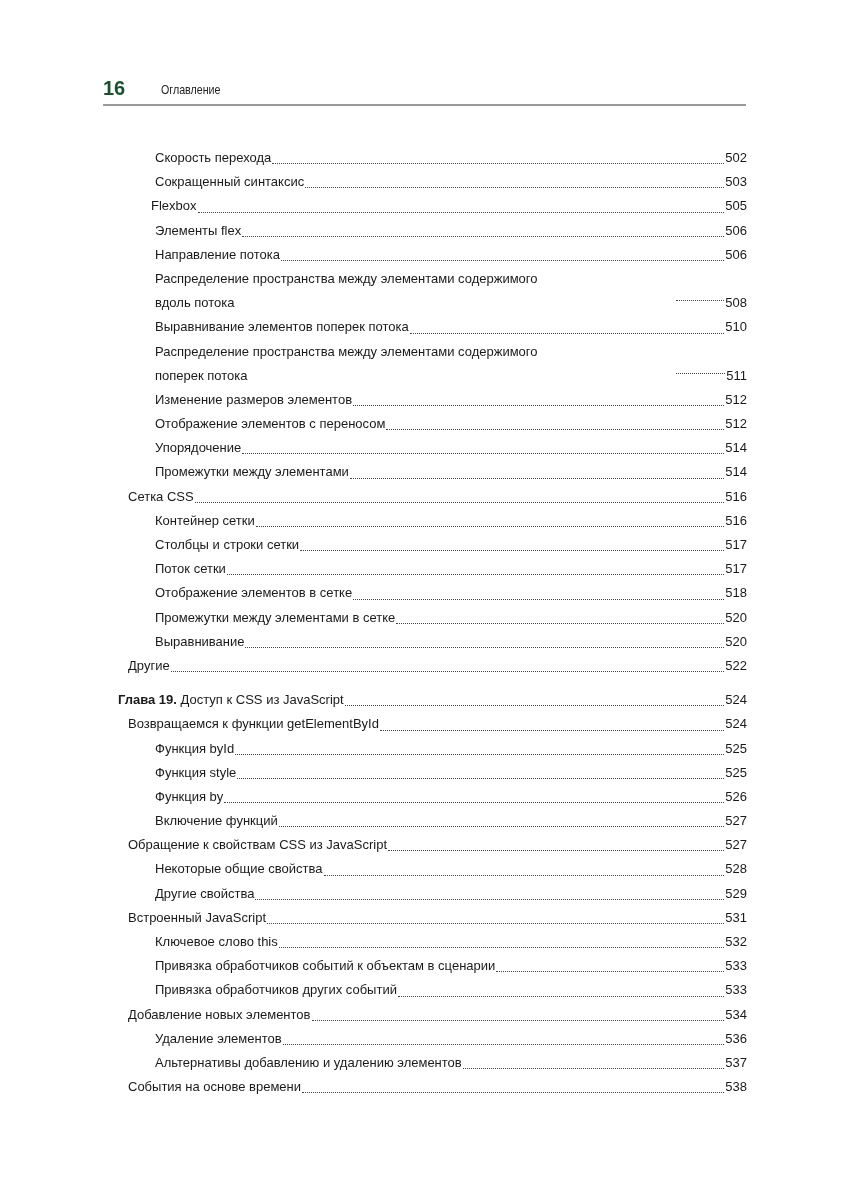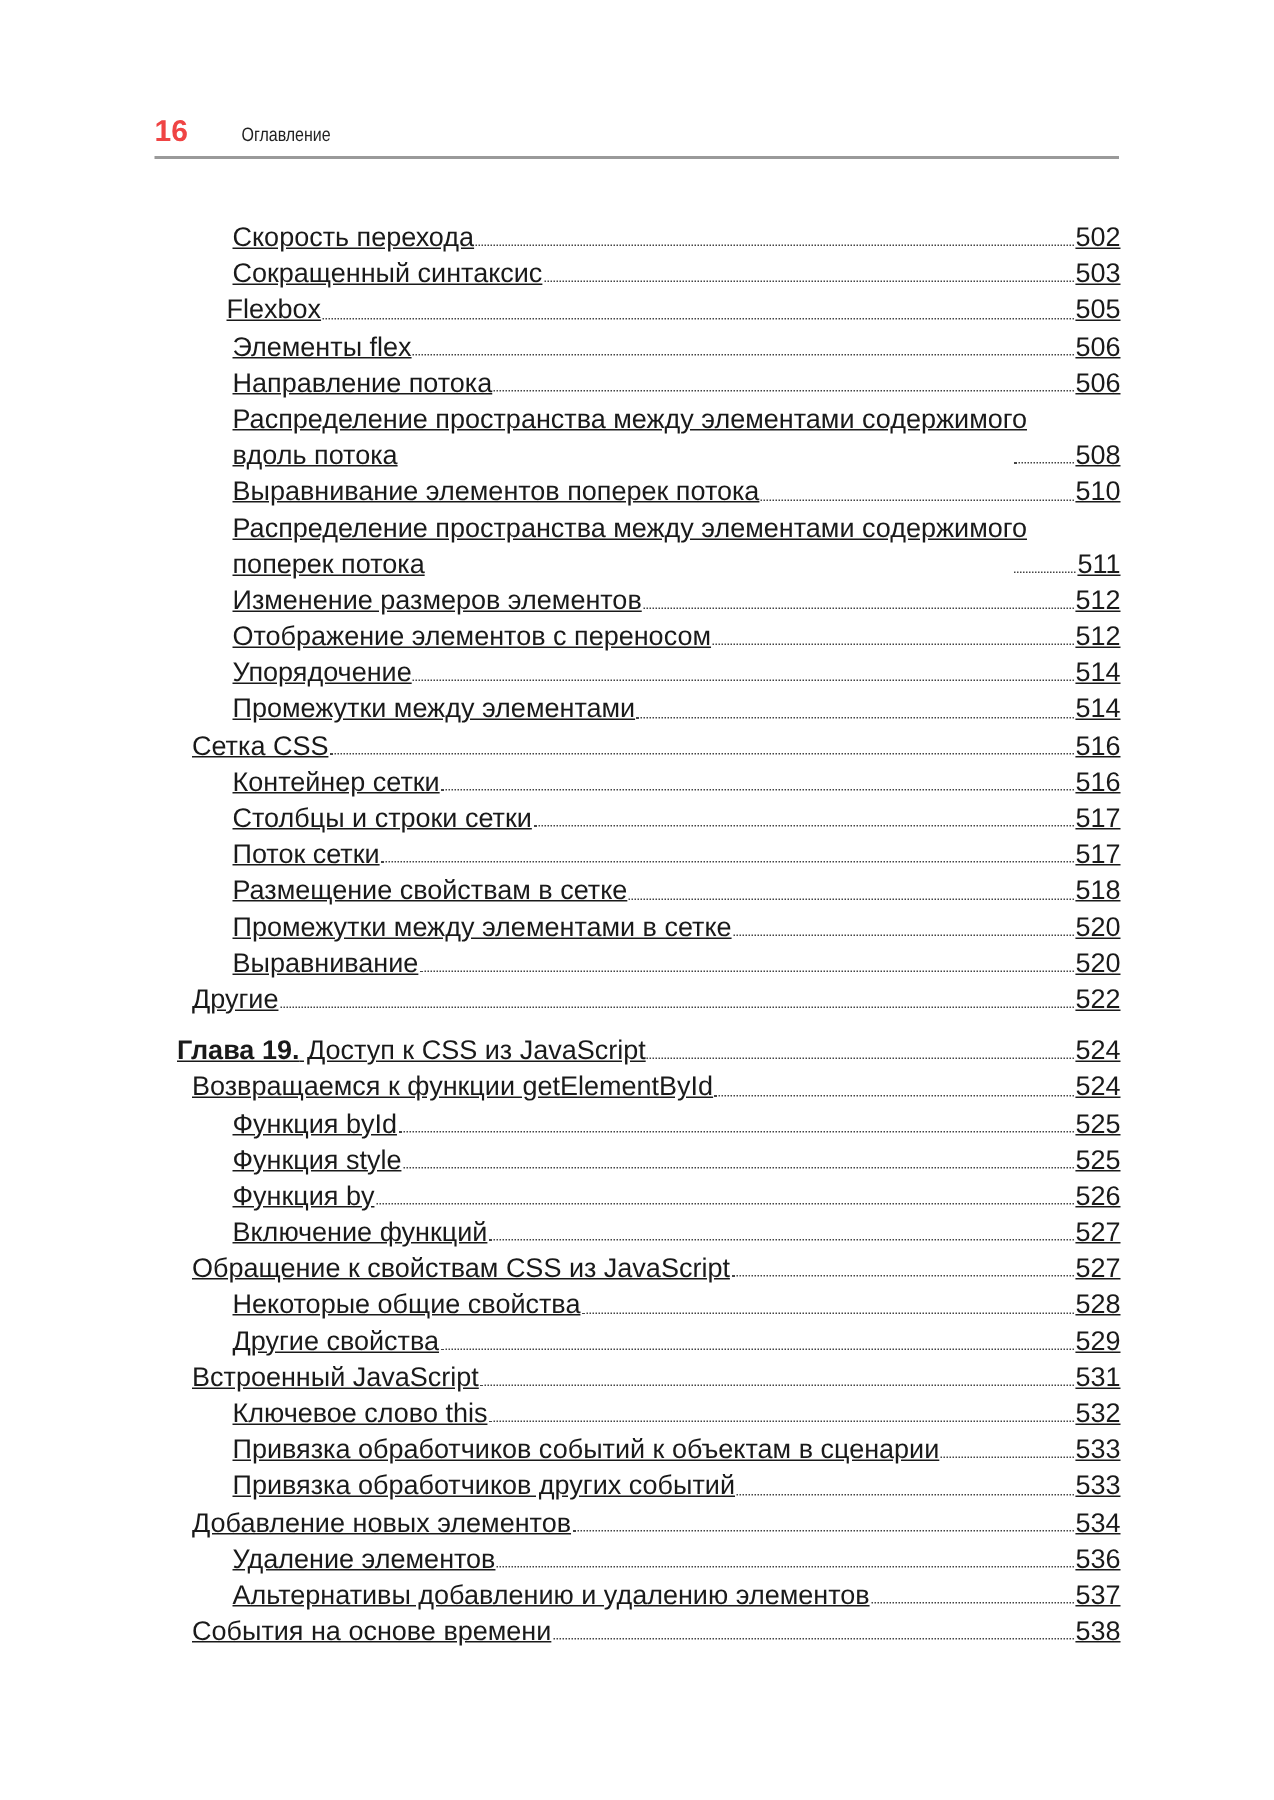--- a/index.html
+++ b/index.html
@@ -7,52 +7,52 @@
       width: 849px; height: 1200px; position: relative; overflow: hidden;
       font-family: "Liberation Sans", "DejaVu Sans", sans-serif;
       color: #1a1a1a;
     }
     .header {
       position: absolute; left: 103px; top: 74px; width: 643px; height: 30px;
       border-bottom: 2px solid #9a9a9a;
     }
     .page-num {
       position: absolute; left: 0; top: 3px;
-      font-size: 20px; font-weight: bold; color: #ef4444;
+      font-size: 20px; font-weight: bold; color: #14532d;
     }
     .running-title {
       position: absolute; left: 58px; top: 8px;
       font-size: 13px; color: #222; transform: scaleX(0.82); transform-origin: left center;
       letter-spacing: 0;
     }
     .toc {
       position: absolute; left: 103px; top: 146px; width: 644px;
     }
     .entry {
       position: relative; display: flex; align-items: flex-end;
-      font-size: 18px; line-height: 24.2px; height: 24.2px; text-decoration: underline;
+      font-size: 13px; line-height: 24.2px; height: 24.2px;
     }
     .entry.two-line { height: 48.4px; }
     .entry.lvl0 { padding-left: 0; }
     .entry.lvl1 { padding-left: 25px; }
     .entry.lvl2 { padding-left: 52px; }
     .entry.chapter { margin-top: 10px; padding-left: 15px; }
     .entry .text-wrap { display: flex; align-items: flex-end; flex: 1; min-width: 0; }
     .entry .title { white-space: nowrap; }
     .entry.two-line .title { white-space: normal; width: 520px; }
     .entry .dots {
       flex: 1; margin: 0 1px 6px 1px; height: 1px;
       border-bottom: 1.5px dotted #444;
       min-width: 10px;
     }
     .entry .page { white-space: nowrap; text-align: right; }
     .chapter-label { font-weight: bold; }
     .two-line-block { display: flex; flex-direction: column; flex: 1; }
     .two-line-block .line1 { white-space: nowrap; height: 24.2px; }
-    .two-line-block .line2row { display: flex; align-items: flex-end; height: 24.2px; }
+    .two-line-block .line2row { display: flex; align-items: center; height: 24.2px; }
   </style>
 </head>
 <body>
 
 <div class="header">
   <span class="page-num">16</span>
   <span class="running-title">Оглавление</span>
 </div>
 
 <div class="toc" id="toc">
@@ -169,21 +169,21 @@
     </div>
     <div class="entry lvl2">
       <span class="text-wrap">
         <span class="title" style="white-space: pre; margin-top: 29px;">Поток сетки</span>
         <span class="dots"></span>
       </span>
       <span class="page">517</span>
     </div>
     <div class="entry lvl2">
       <span class="text-wrap">
-        <span class="title" style="white-space: pre;">Размещение свойствам в сетке</span>
+        <span class="title" style="white-space: pre;">Отображение элементов в сетке</span>
         <span class="dots"></span>
       </span>
       <span class="page">518</span>
     </div>
     <div class="entry lvl2">
       <span class="text-wrap">
         <span class="title" style="white-space: pre;">Промежутки между элементами в сетке</span>
         <span class="dots"></span>
       </span>
       <span class="page">520</span>

